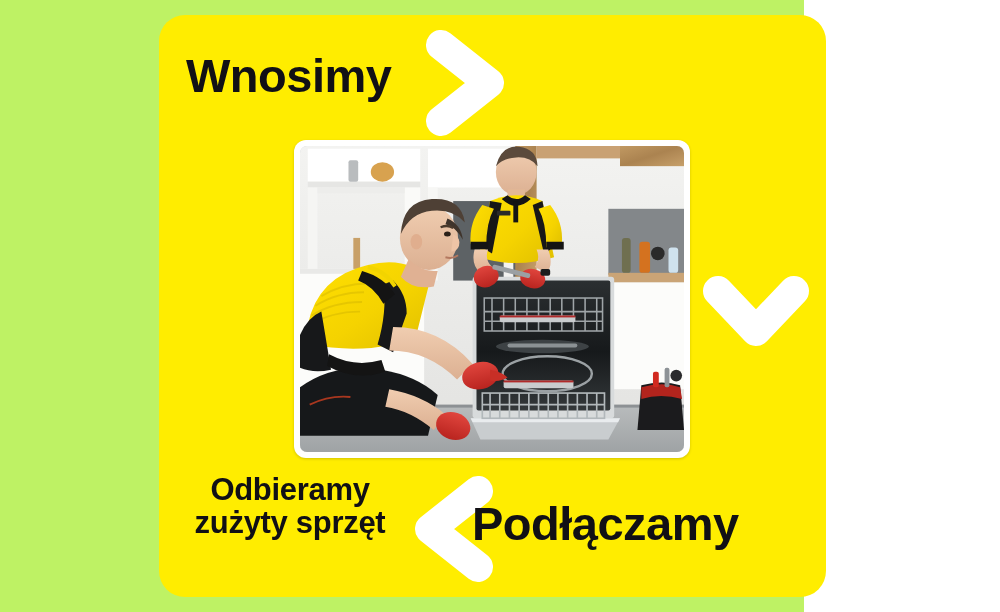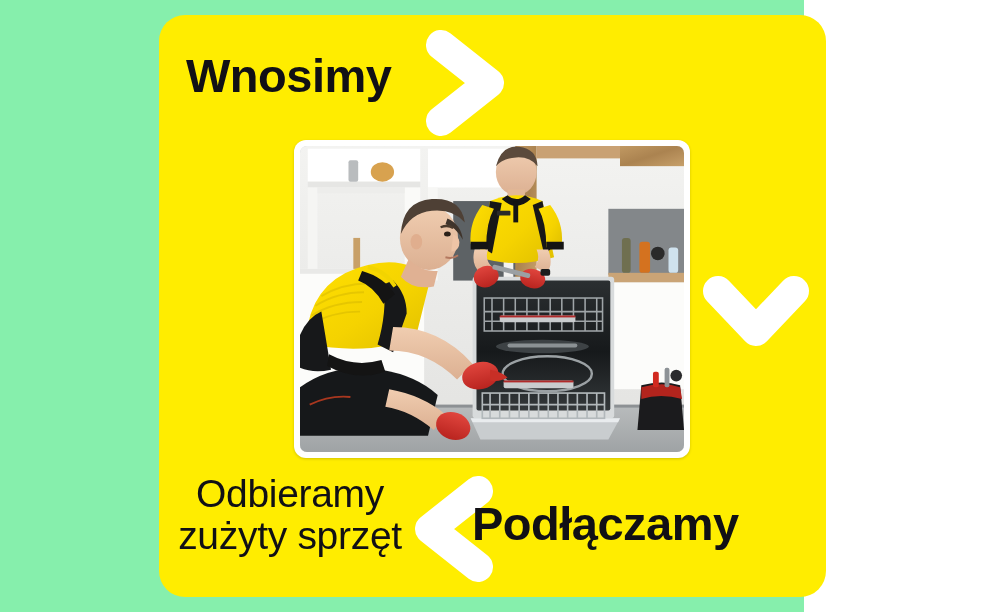--- a/index.html
+++ b/index.html
@@ -11,21 +11,21 @@
   body {
     width: 1000px;
     height: 612px;
     font-family: "Liberation Sans", sans-serif;
     overflow: hidden;
   }
   #stage {
     position: relative;
     width: 804px;
     height: 612px;
-    background: #86efac;
+    background: #bef264;
   }
   
   .card {
     position: absolute;
     left: 159px;
     top: 15px;
     width: 667px;
     height: 582px;
     background: #ffed00;
     border-radius: 26px;
@@ -60,22 +60,22 @@
     position: absolute;
     left: 178px;
     top: 473px;
     width: 224px;
     text-align: center;
     line-height: 1.08;
   }
   .pickup-line {
     display: block;
     color: #111015;
-    font-weight: 400;
-    font-size: 39px;
+    font-weight: 700;
+    font-size: 31px;
     letter-spacing: -0.3px;
     white-space: nowrap;
   }
   .pickup-free {
     display: block;
     color: #e8171f;
     font-weight: 700;
     font-size: 31px;
     letter-spacing: -0.2px;
     white-space: nowrap;

